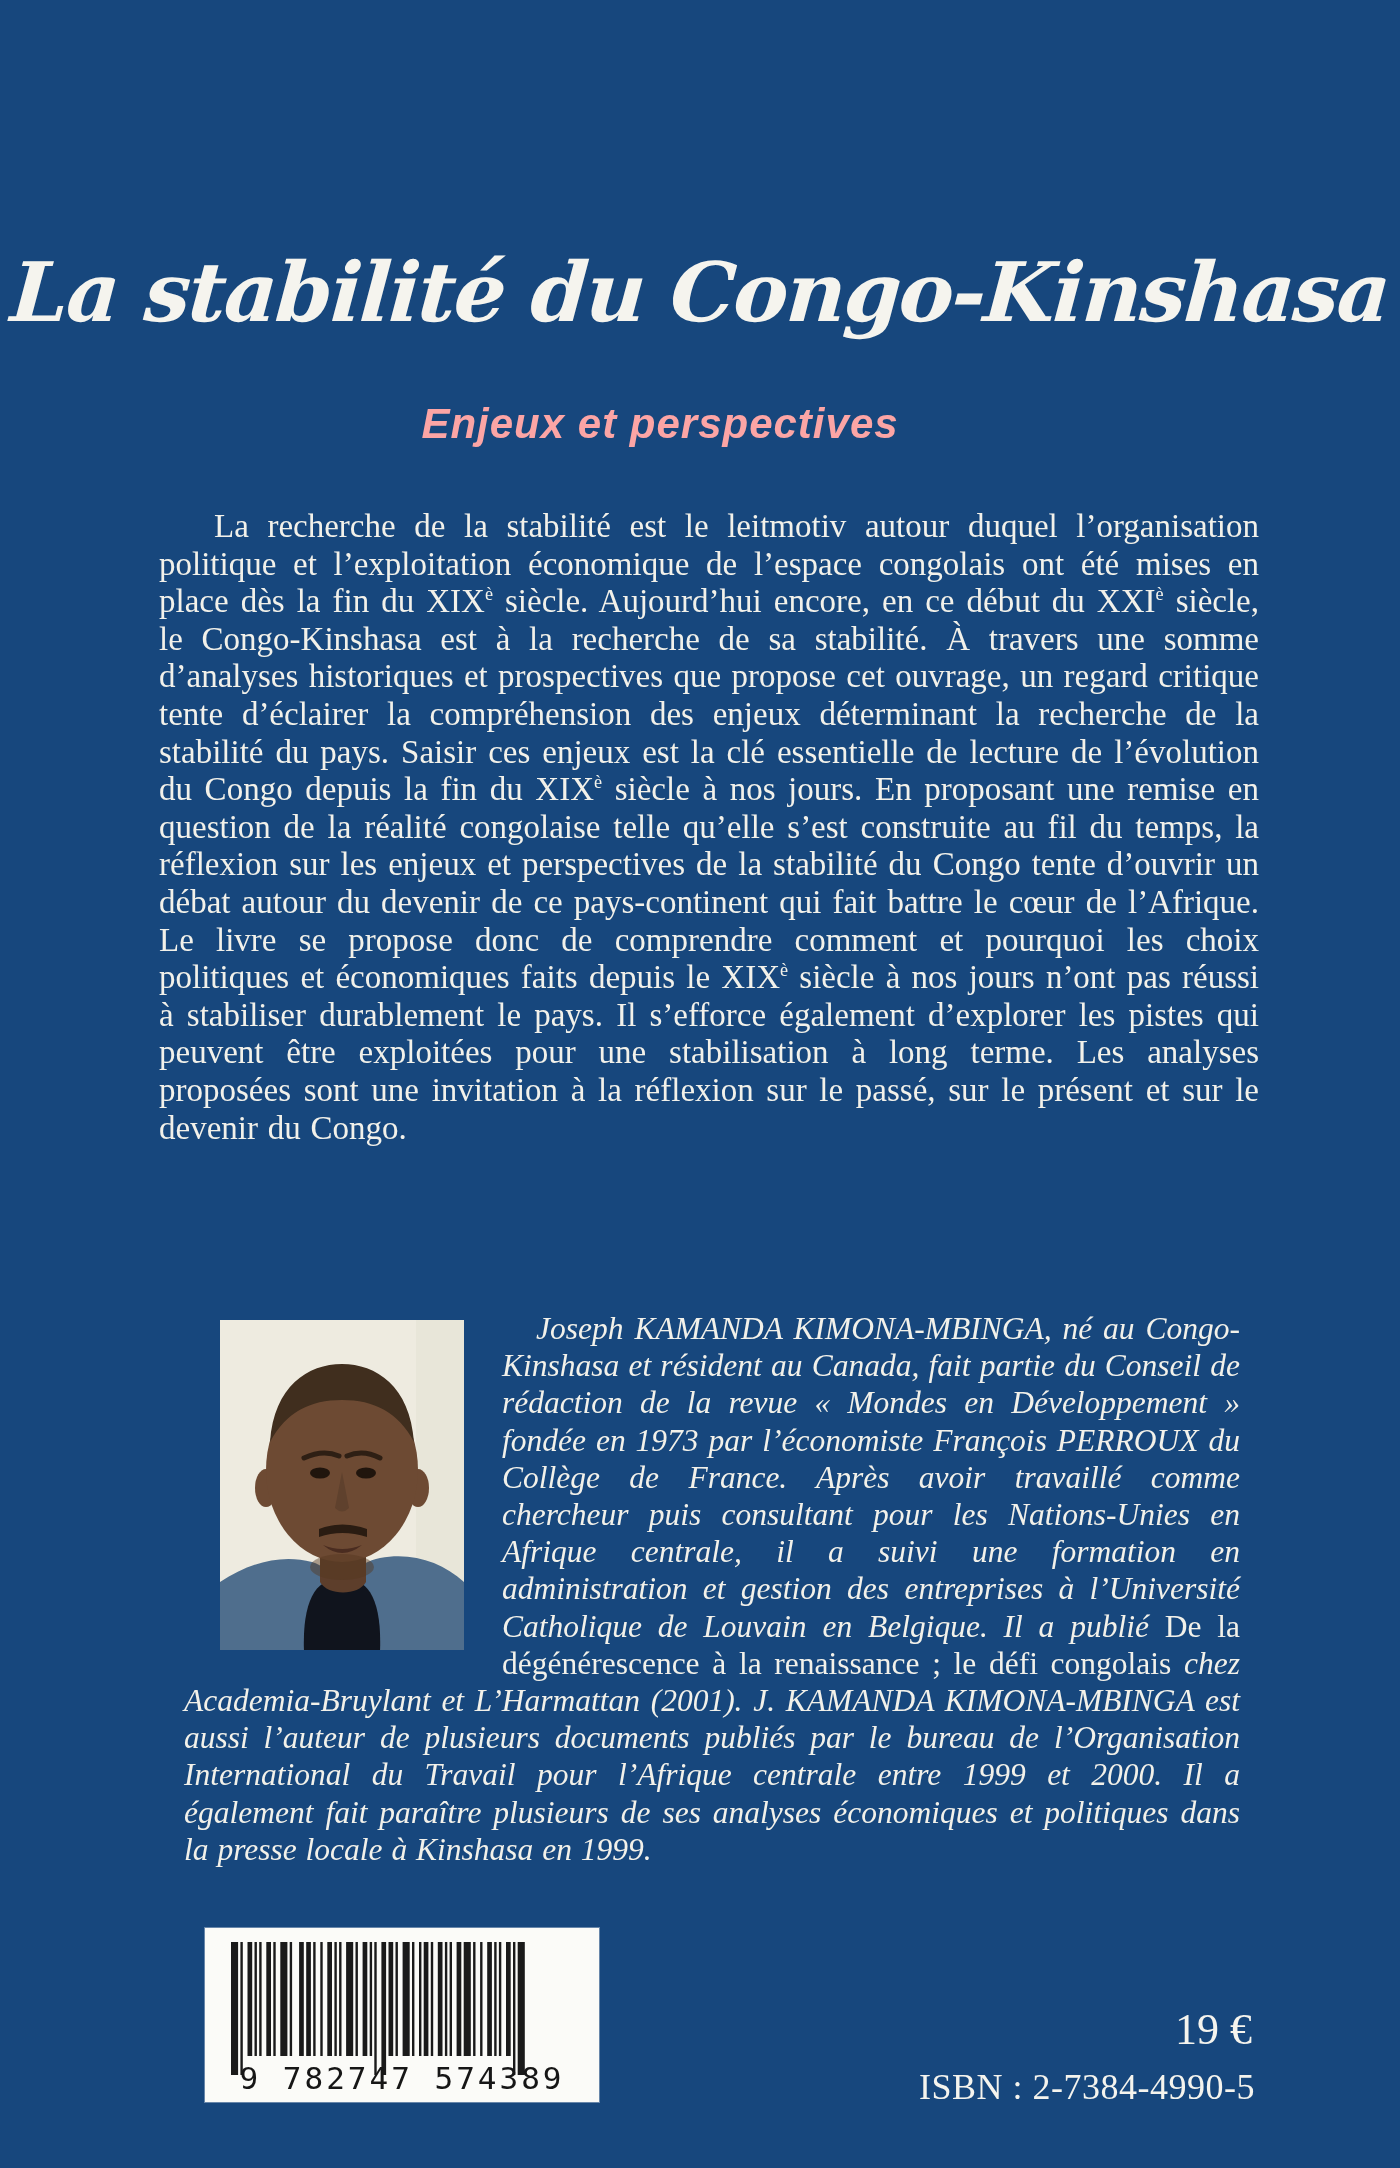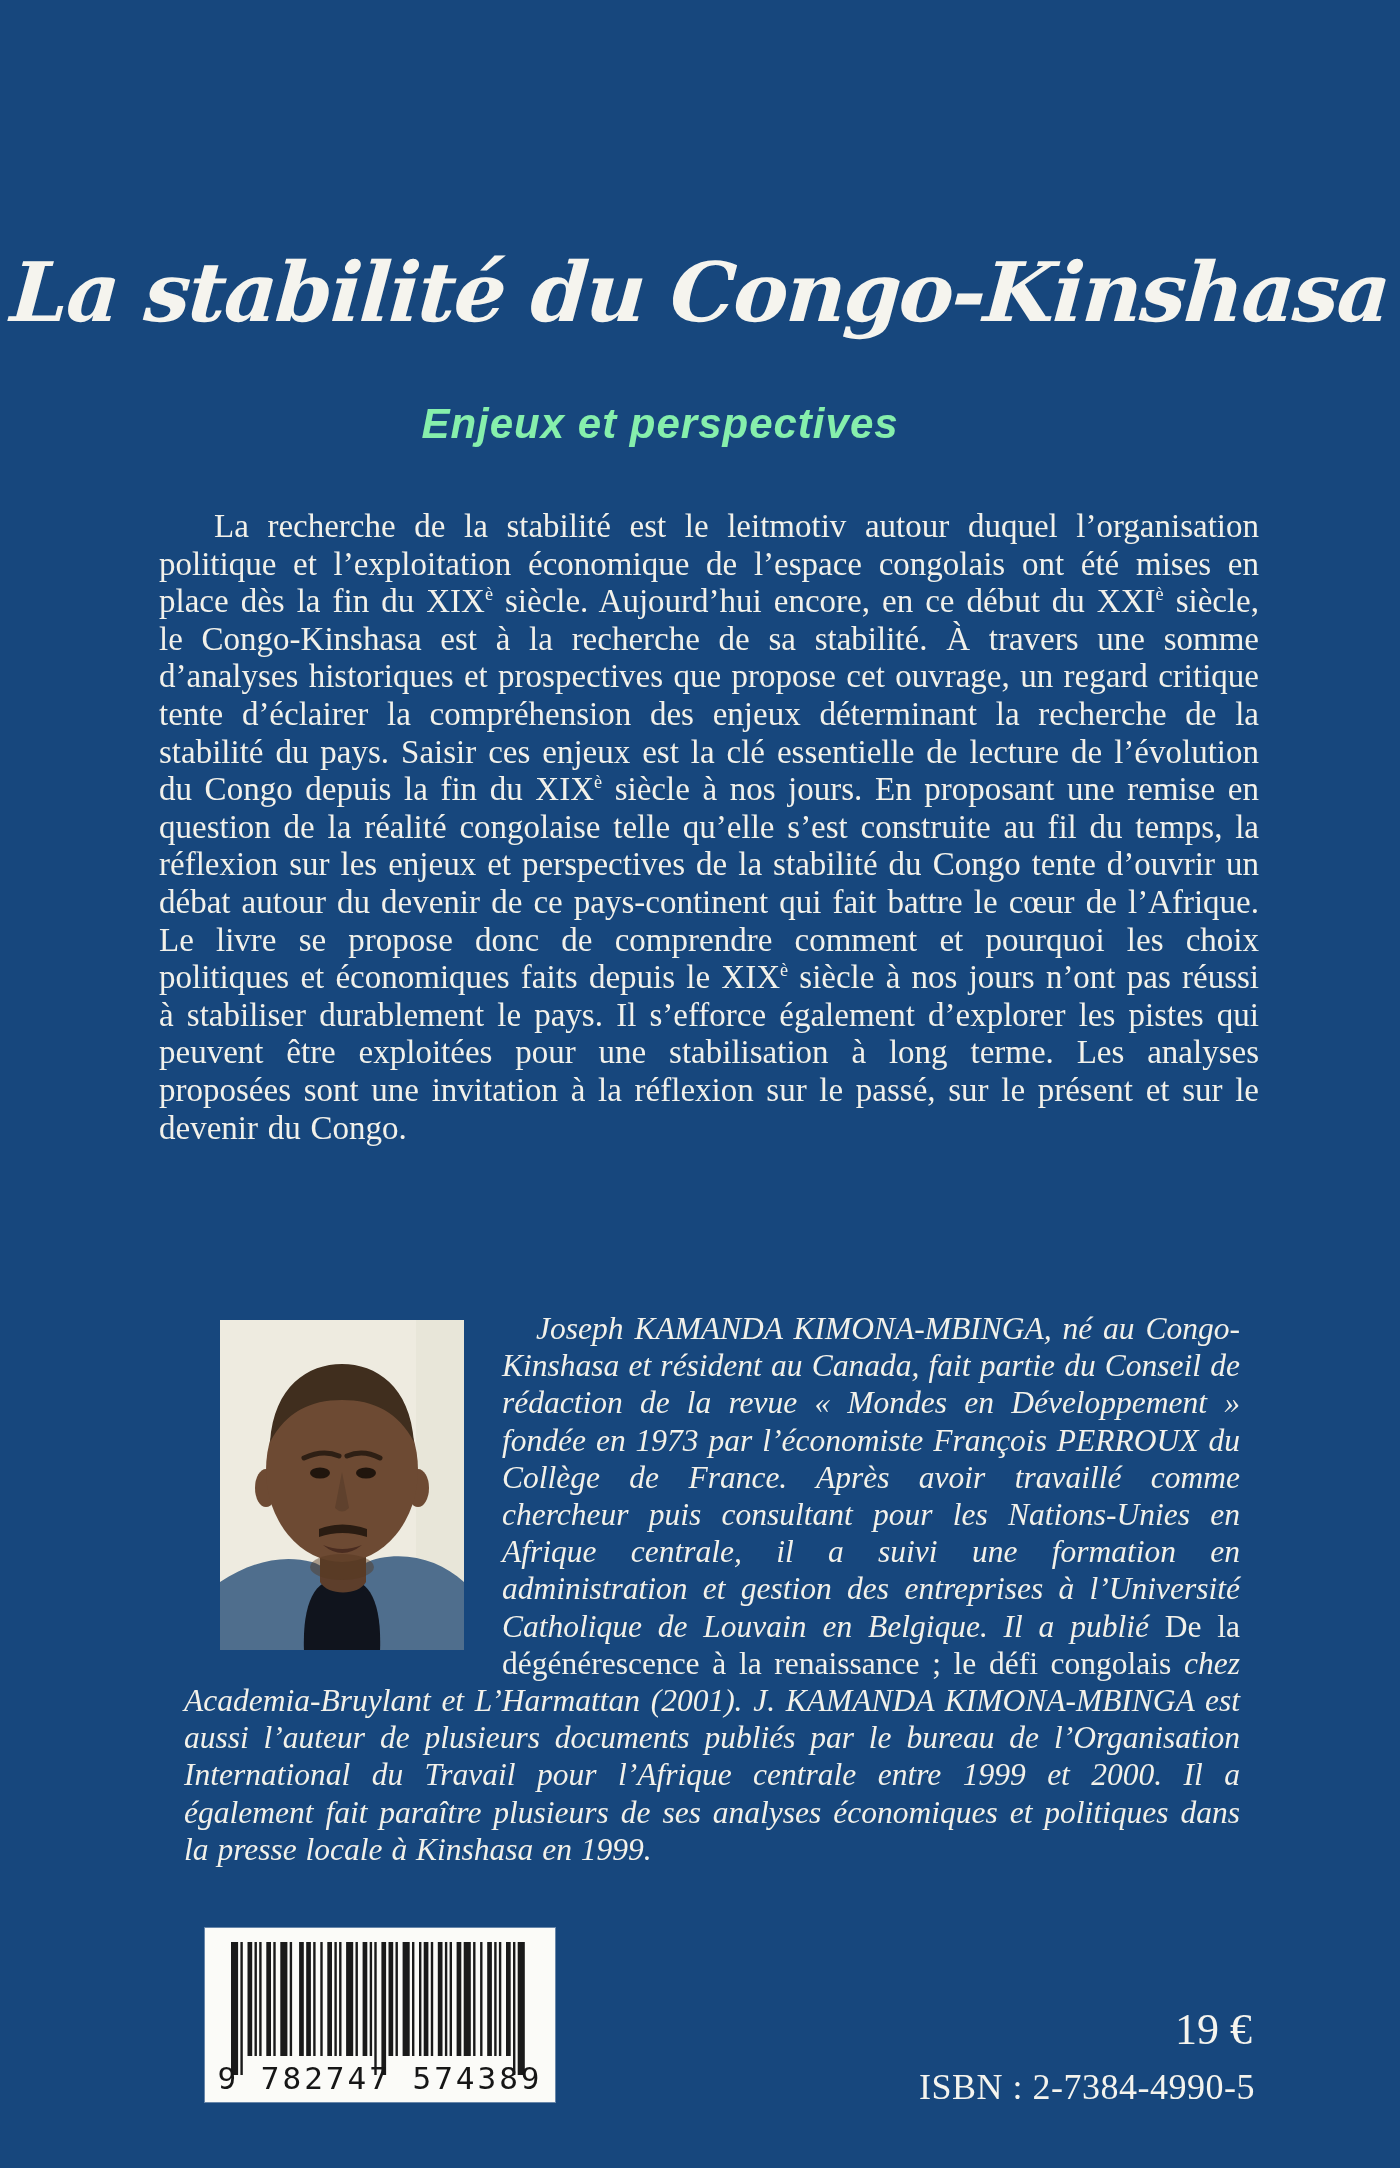--- a/index.html
+++ b/index.html
@@ -19,21 +19,21 @@
     font-size:82px; letter-spacing:-2px;
     margin:0; color:#f5f4ee;
     transform:skewX(-4deg);
   }
   .subtitle {
     position:absolute; top:400px; left:0; width:1320px;
     text-align:center;
     font-family:"Liberation Sans", sans-serif;
     font-style:italic; font-weight:bold;
     font-size:42px; letter-spacing:1px;
-    margin:0; color:#86efac;
+    margin:0; color:#fca5a5;
   }
   .synopsis {
     position:absolute; top:504px; left:155px; width:1100px;
     margin:4px;
     font-size:33px; line-height:37.6px;
     text-align:justify; text-indent:55px;
     word-spacing:1.5px;
   }
   .seg-sup { font-size:0.55em; vertical-align:super; line-height:0; }
   .seg-r   { font-style:normal; }
@@ -51,20 +51,21 @@
     font-size:31.5px; line-height:37.2px;
     text-align:justify; text-indent:34px;
     word-spacing:1px;
   }
 
   .barcode-box {
     position:absolute; left:205px; top:1928px;
     width:350px; height:174px;
     background:#fbfbf8;
     box-shadow:0 0 0 1px rgba(255,255,255,.35);
+    padding-left:44px;
   }
   .bars { position:absolute; left:22px; top:14px; width:306px; height:136px; fill:#1a1a1a; }
   .barcode-number {
     position:absolute; left:0; bottom:6px; width:100%;
     text-align:center;
     font-family:"DejaVu Sans Mono", monospace;
     font-size:31px; color:#161616; letter-spacing:3px;
     white-space:nowrap;
   }
   .price {

